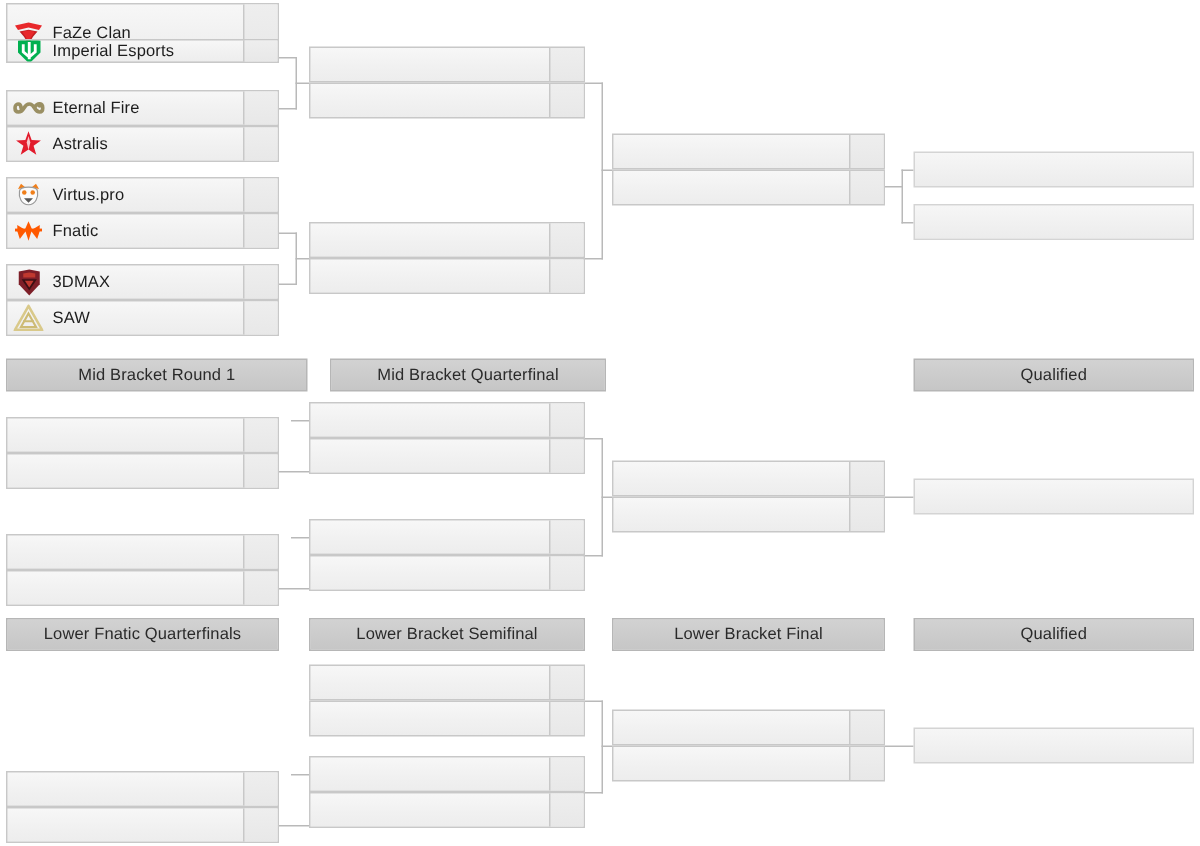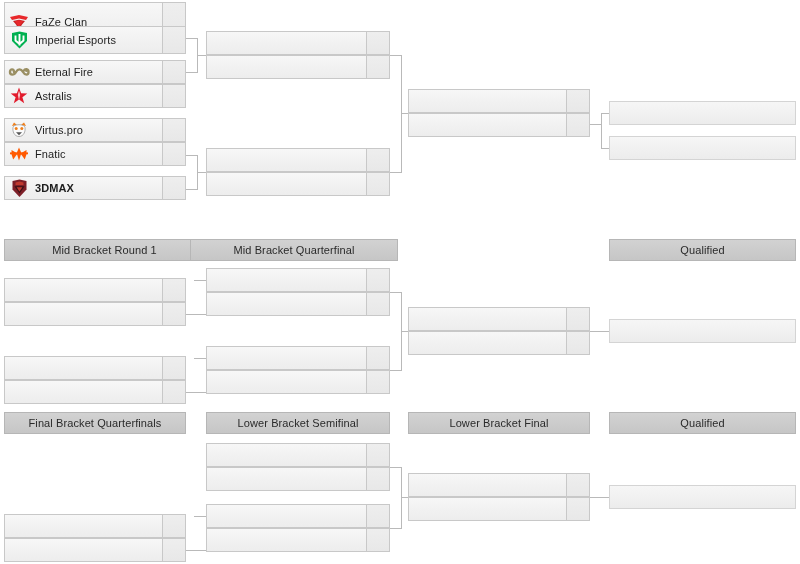--- a/index.html
+++ b/index.html
@@ -100,21 +100,21 @@
           <svg width="20" height="17" viewBox="0 0 20 17">
               <path d="M1 3 L10 1 L19 3 L17 6 L10 4.4 L3 6 Z" fill="#e8282b"></path>
               <path d="M4 7 L10 5.8 L16 7 L13 10.5 L10 15.5 L7 10.5 Z" fill="#c41f22"></path>
               <path d="M10 6.3 L14.2 7.2 L12 10.3 L10 14 L8 10.3 L5.8 7.2 Z" fill="#e8282b"></path>
             </svg>
         </span>
         <span class="tname">FaZe Clan</span>
       </div>
       <div class="score"></div>
     </div>
-    <div class="row r2" style="height:28px;">
+    <div class="row r2" style="height:16px;">
       <div class="team">
         <span class="logo">
           <svg width="19" height="18" viewBox="0 0 19 18">
               <path d="M2 2 L9.5 0.6 L17 2 L17 10 L9.5 17.4 L2 10 Z" fill="#00b050"></path>
               <path d="M9.5 3 L9.5 14.5 M5.5 4.5 L5.5 9.5 L9.5 13 M13.5 4.5 L13.5 9.5 L9.5 13" stroke="#ffffff" stroke-width="1.9" fill="none"></path>
             </svg>
         </span>
         <span class="tname">Imperial Esports</span>
       </div>
       <div class="score"></div>
@@ -174,35 +174,48 @@
               <path d="M17.5 4 L11.5 7.6 L15.8 13.4 L17.4 8.4 Z" fill="#ff5900"></path>
               <rect x="1" y="6.4" width="18" height="1.9" fill="#ff5900"></rect>
             </svg>
         </span>
         <span class="tname">Fnatic</span>
       </div>
       <div class="score"></div>
     </div>
   </div>
 
-  <div class="match" style="left:4px;top:176px;width:182px;height:48px;font-weight:bold;">
+  <div class="match" style="left:4px;top:176px;width:182px;height:48px;">
     <div class="row r1" style="height:24px;">
       <div class="team">
         <span class="logo">
           <svg width="17" height="19" viewBox="0 0 17 19">
               <path d="M1.5 2 L8.5 0.6 L15.5 2 L15.5 10.5 L8.5 18 L1.5 10.5 Z" fill="#7d1f28"></path>
               <path d="M4.5 3.4 L8.5 2.6 L12.5 3.4 L12.5 6 L4.5 6 Z" fill="#c0392f"></path>
               <path d="M3.4 7.2 L13.6 7.2 L8.5 14.6 Z" fill="#3b1014"></path>
               <path d="M5.6 8.2 L11.4 8.2 L8.5 12.6 Z" fill="#c0392f"></path>
             </svg>
         </span>
         <span class="tname">3DMAX</span>
       </div>
       <div class="score"></div>
     </div>
+    <div class="row r2" style="height:24px;">
+      <div class="team">
+        <span class="logo">
+          <svg width="20" height="18" viewBox="0 0 20 18">
+              <path d="M10 1 L19 16.8 L1 16.8 Z" fill="none" stroke="#d9c98a" stroke-width="1.7"></path>
+              <path d="M10 6 L15 15 L5 15 Z" fill="none" stroke="#cdbb74" stroke-width="1.4"></path>
+              <path d="M6.4 11.2 L13.6 11.2" stroke="#cdbb74" stroke-width="1.3"></path>
+            </svg>
+        </span>
+        <span class="tname">SAW</span>
+      </div>
+      <div class="score"></div>
+    </div>
   </div>
 
   <div class="conn h" style="left:186px;top:38px;width:12px;"></div>
   <div class="conn h" style="left:186px;top:72px;width:12px;"></div>
   <div class="conn v" style="left:197px;top:38px;height:35px;"></div>
   <div class="conn h" style="left:197px;top:55px;width:9px;"></div>
 
   <div class="conn h" style="left:186px;top:155px;width:12px;"></div>
   <div class="conn h" style="left:186px;top:189px;width:12px;"></div>
   <div class="conn v" style="left:197px;top:155px;height:35px;"></div>
@@ -264,21 +277,21 @@
   <div class="conn h" style="left:601px;top:148px;width:8px;"></div>
 
   <div class="qbox" style="left:609px;top:101px;width:187px;height:24px;">
     <span></span>
   </div>
   <div class="qbox" style="left:609px;top:136px;width:187px;height:24px;">
     <span></span>
   </div>
 
   <div class="hdr" style="left:4px;top:239px;width:201px;">Mid Bracket Round 1</div>
-  <div class="hdr" style="left:190px;top:239px;width:208px;">Mid Bracket Quarterfinal</div>
+  <div class="hdr" style="left:220px;top:239px;width:184px;">Mid Bracket Quarterfinal</div>
   <div class="hdr" style="left:609px;top:239px;width:187px;">Qualified</div>
 
   <div class="match" style="left:4px;top:278px;width:182px;height:48px;">
     <div class="row r1" style="height:24px;">
       <div class="team">
         <span class="tname"></span>
       </div>
       <div class="score"></div>
     </div>
     <div class="row r2" style="height:24px;">
@@ -358,21 +371,21 @@
       <div class="score"></div>
     </div>
   </div>
 
   <div class="conn h" style="left:590px;top:331px;width:19px;"></div>
 
   <div class="qbox" style="left:609px;top:319px;width:187px;height:24px;">
     <span></span>
   </div>
 
-  <div class="hdr" style="left:4px;top:412px;width:182px;">Final Bracket Quarterfinals</div>
+  <div class="hdr" style="left:4px;top:412px;width:182px;">Lower Fnatic Quarterfinals</div>
   <div class="hdr" style="left:408px;top:412px;width:182px;">Lower Bracket Final</div>
   <div class="hdr" style="left:206px;top:412px;width:184px;">Lower Bracket Semifinal</div>
   <div class="hdr" style="left:609px;top:412px;width:187px;">Qualified</div>
 
   <div class="match" style="left:4px;top:514px;width:182px;height:48px;">
     <div class="row r1" style="height:24px;">
       <div class="team">
         <span class="tname"></span>
       </div>
       <div class="score"></div>

